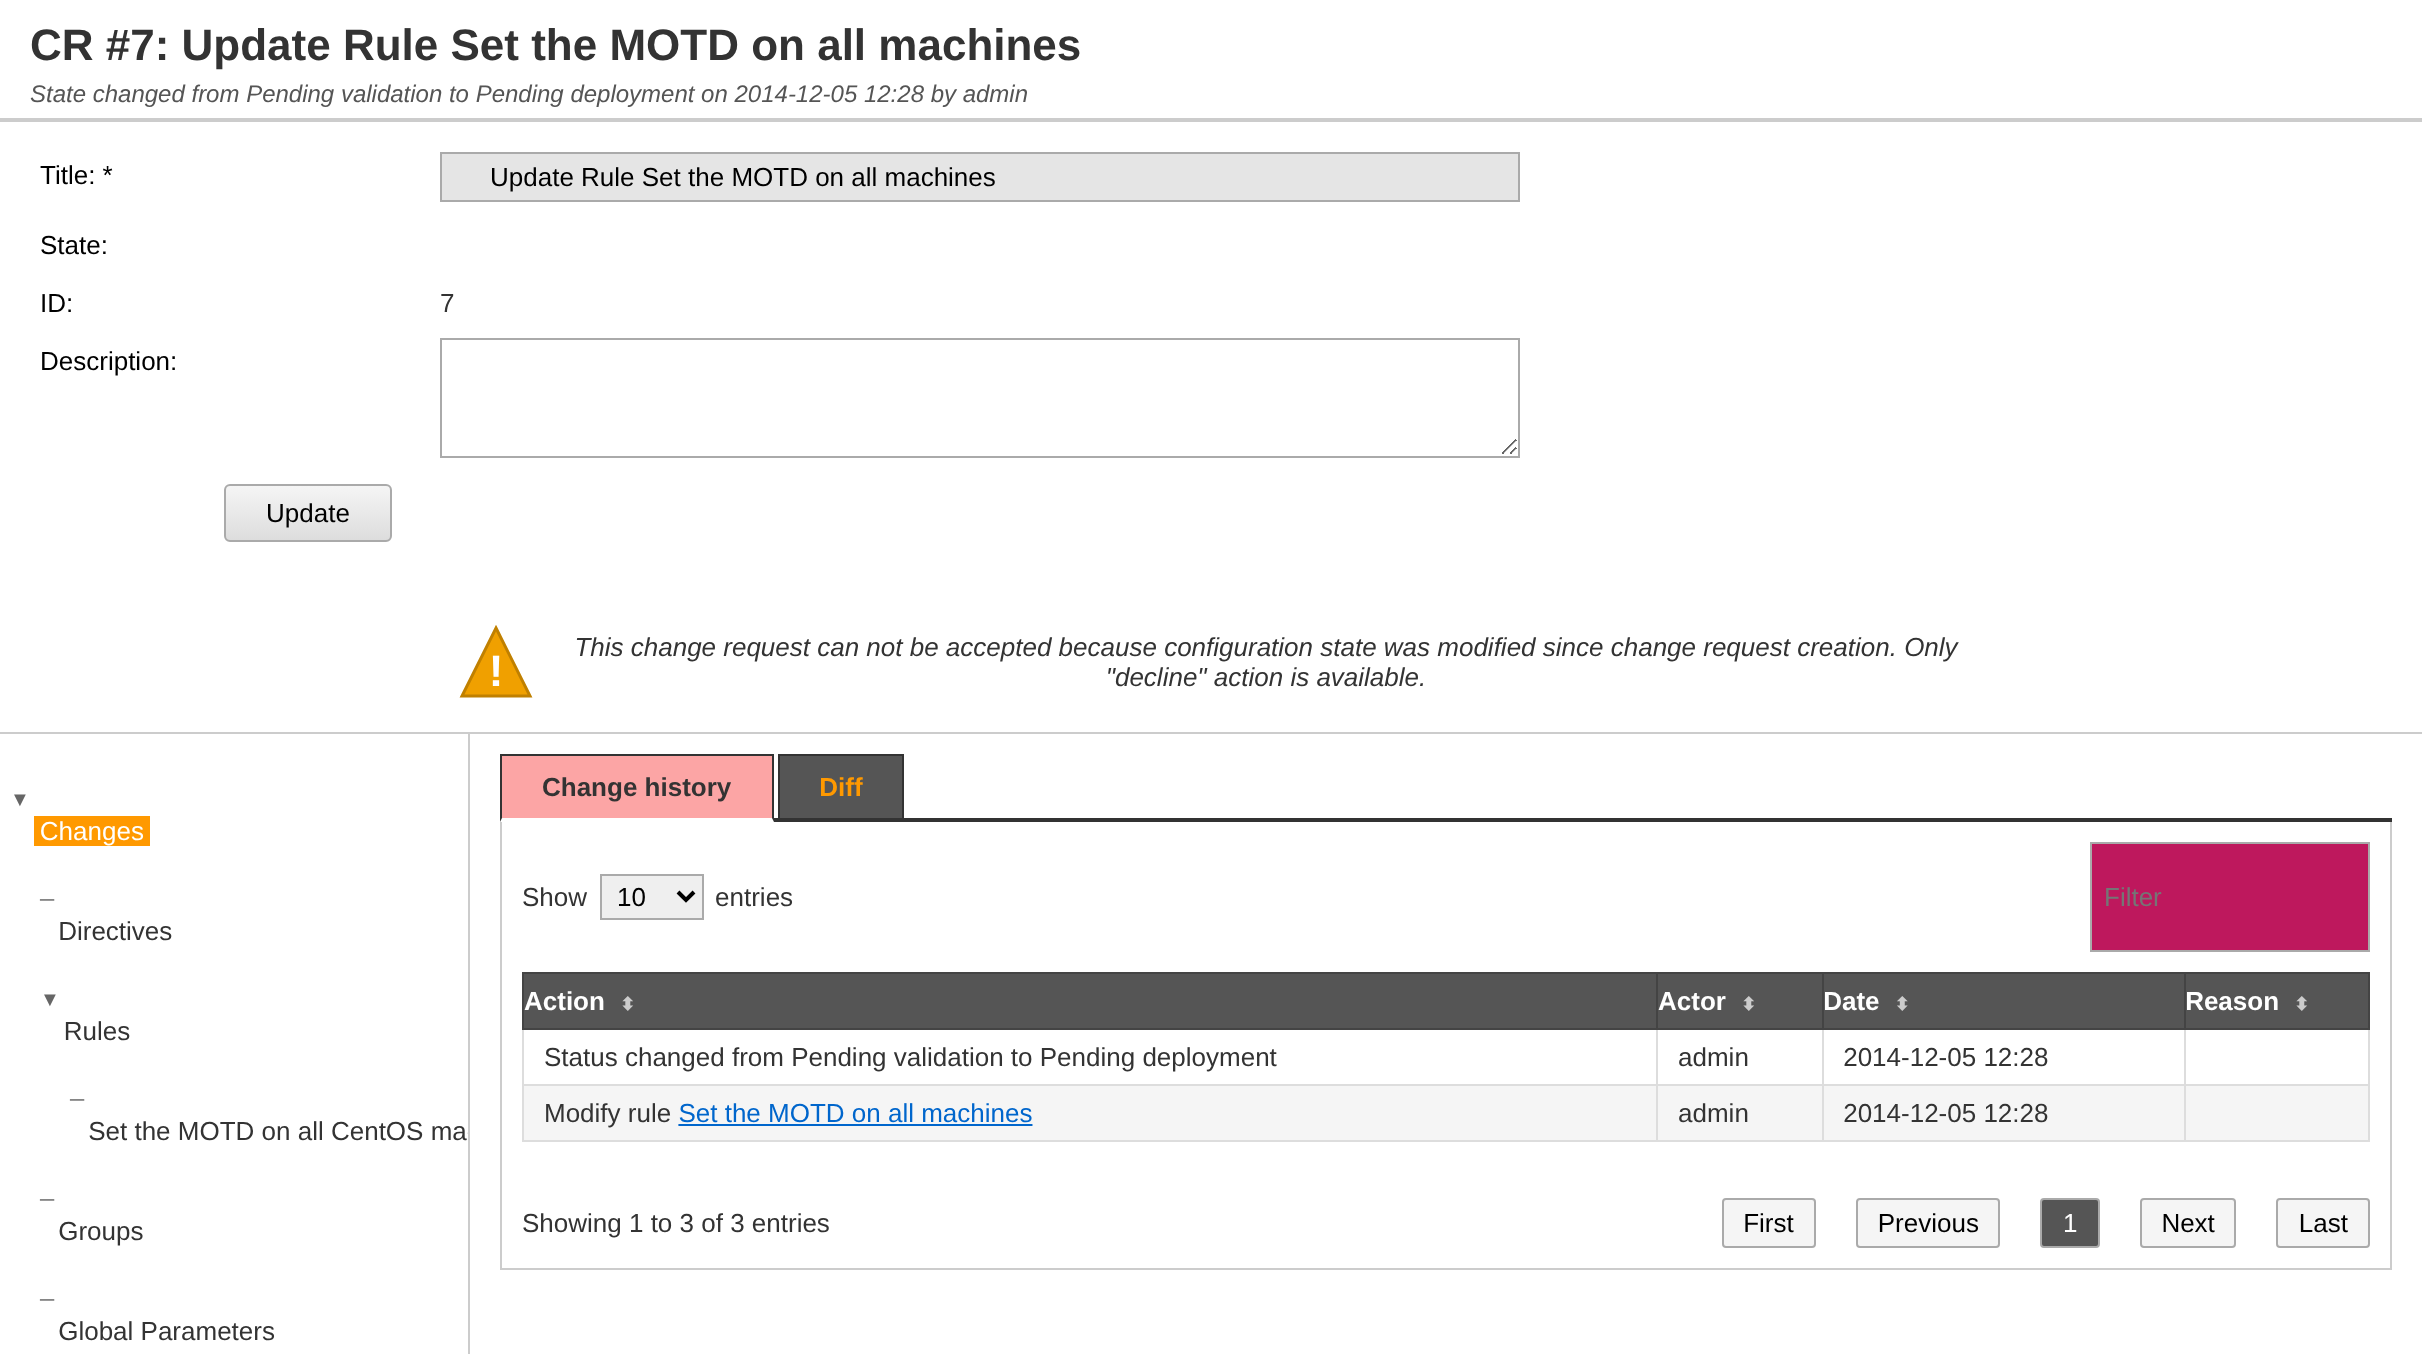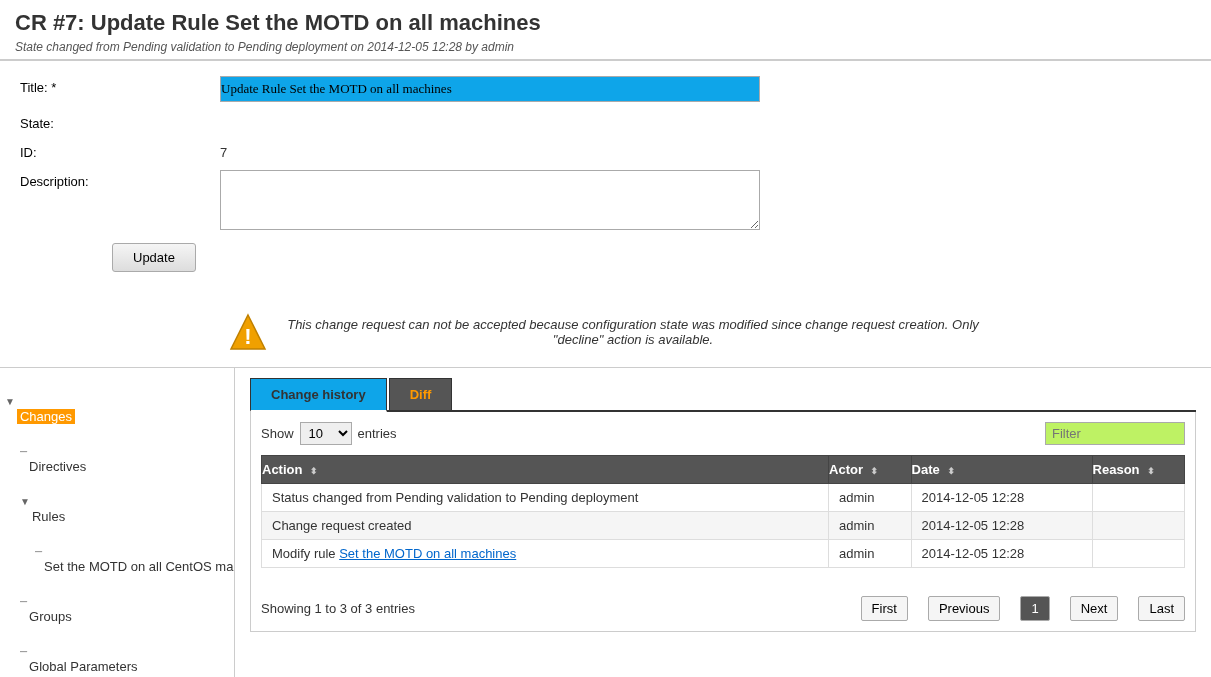--- a/index.html
+++ b/index.html
@@ -6,21 +6,21 @@
     body { font-family: Arial, sans-serif; font-size: 13px; background: #fff; color: #333; }
 
     .page-header { padding: 10px 15px 5px; border-bottom: 1px solid #ccc; }
     .page-title { font-size: 22px; font-weight: bold; color: #333; margin-bottom: 4px; }
     .page-subtitle { font-size: 12px; color: #555; font-style: italic; }
 
     .form-section { padding: 15px 20px; }
     .form-row { display: flex; align-items: flex-start; margin-bottom: 10px; }
     .form-label { width: 200px; padding-top: 4px; font-weight: normal; color: #000000; flex-shrink: 0; }
     .form-value { flex: 1; }
-    .form-input { width: 540px; border: 1px solid #aaa; padding: 4px 0; font-size: 13px; background: #0ea5e9; font-family: Liberation Serif, serif; }
+    .form-input { width: 540px; border: 1px solid #aaa; padding: 4px 24px; font-size: 13px; background: #e5e5e5; }
     .form-textarea { width: 540px; height: 60px; border: 1px solid #aaa; padding: 4px 6px; font-size: 13px; resize: vertical; background: #fff; }
     .form-static { padding-top: 4px; }
 
     .btn-update { background: linear-gradient(to bottom, #f5f5f5, #ddd); border: 1px solid #aaa; padding: 6px 20px; font-size: 13px; cursor: pointer; margin-left: 92px; margin-bottom: 10px; border-radius: 3px; }
 
     .warning-box { display: flex; align-items: center; justify-content: center; padding: 15px 40px; gap: 15px; }
     .warning-icon { width: 40px; height: 40px; flex-shrink: 0; }
     .warning-text { font-style: italic; font-size: 13px; color: #333; text-align: center; max-width: 700px; }
 
     .main-content { display: flex; border-top: 1px solid #ccc; }
@@ -33,27 +33,27 @@
     .tree-arrow { margin-right: 2px; font-size: 10px; color: #666; }
     .scroll-left, .scroll-right { cursor: pointer; color: #999; padding: 2px; font-size: 12px; }
     .sidebar-scrollbar { display: flex; align-items: center; border-top: 1px solid #ccc; padding: 2px 0; margin-top: 5px; }
     .scrollbar-track { flex: 1; height: 8px; background: #eee; border: 1px solid #ccc; margin: 0 5px; position: relative; }
     .scrollbar-thumb { width: 30%; height: 100%; background: #bbb; position: absolute; left: 0; }
 
     .right-panel { flex: 1; padding: 10px 15px; }
 
     .tabs { display: flex; border-bottom: 2px solid #333; }
     .tab { padding: 8px 20px; cursor: pointer; font-size: 13px; font-weight: bold; background: #555; color: #fff; border: 1px solid #333; border-bottom: none; margin-right: 2px; }
-    .tab.active { background: #0ea5e9; color: #333; border-bottom: 2px solid #fff; margin-bottom: -2px; }
+    .tab.active { background: #fca5a5; color: #333; border-bottom: 2px solid #fff; margin-bottom: -2px; }
     .tab.diff { background: #555; color: #f90; }
     .tab-content { border: 1px solid #ccc; border-top: none; padding: 10px; background: #fff; }
 
     .show-entries { display: flex; align-items: center; gap: 6px; margin-bottom: 10px; font-size: 13px; }
     .entries-select { border: 1px solid #aaa; padding: 2px 4px; font-size: 13px; }
-    .filter-input { margin-left: auto; border: 1px solid #aaa; padding: 3px 6px; font-size: 13px; width: 140px; background: #bef264; }
+    .filter-input { margin-left: auto; border: 1px solid #aaa; padding: 19px 6px; font-size: 13px; width: 140px; background: #be185d; }
 
     .data-table { width: 100%; border-collapse: collapse; font-size: 13px; }
     .data-table th { background: #555; color: #fff; padding: 6px 0; text-align: left; border: 1px solid #444; position: relative; cursor: pointer; }
     .data-table th .sort-icon { font-size: 9px; color: #ccc; margin-left: 4px; }
     .data-table td { padding: 6px 10px; border: 1px solid #ddd; vertical-align: top; }
     .data-table tr:nth-child(even) td { background: #f5f5f5; }
     .data-table tr:nth-child(odd) td { background: #fff; }
     .link { color: #06c; text-decoration: underline; cursor: pointer; }
 
     .table-footer { display: flex; align-items: center; justify-content: space-between; margin-top: 28px; font-size: 13px; }
@@ -184,26 +184,20 @@
             </th>
             <th>
               <span>Reason</span>
               <span class="sort-icon">⬍</span>
             </th>
           </tr>
         </thead>
         <tbody id="table-body">
         <tr>
               <td>Status changed from Pending validation to Pending deployment</td>
-              <td>admin</td>
-              <td>2014-12-05 12:28</td>
-              <td></td>
-            </tr>
-            <tr>
-              <td>Change request created</td>
               <td>admin</td>
               <td>2014-12-05 12:28</td>
               <td></td>
             </tr>
             <tr>
               <td>Modify rule <a class="link" href="#">Set the MOTD on all machines</a></td>
               <td>admin</td>
               <td>2014-12-05 12:28</td>
               <td></td>
             </tr>

